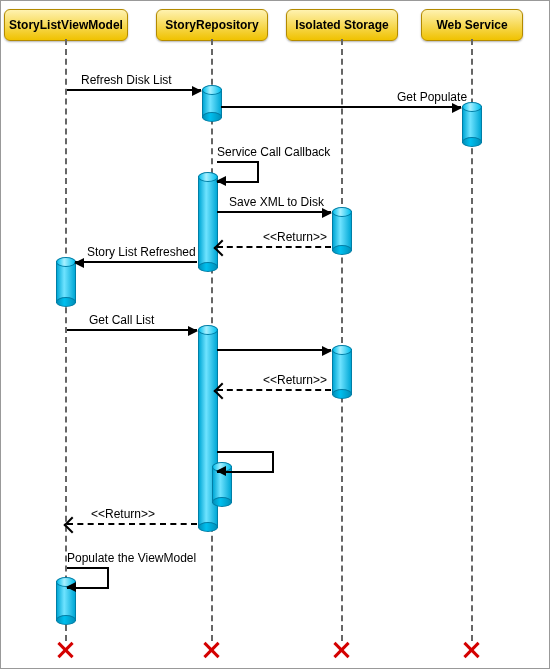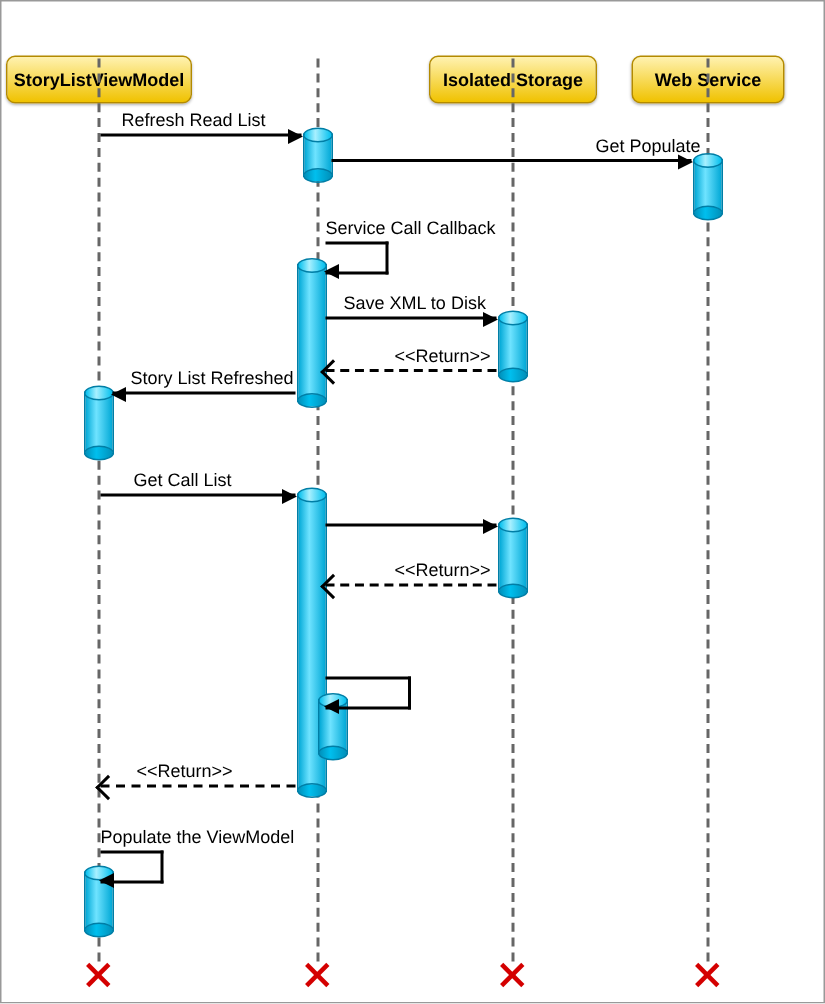--- a/index.html
+++ b/index.html
@@ -27,21 +27,20 @@
     height: 30px;
     background: linear-gradient(#fff2b0, #f0c200);
     border: 1px solid #b38a00;
     border-radius: 6px;
     font-weight: bold;
     font-size: 12px;
     display: flex;
     align-items: center;
     justify-content: center;
     box-shadow: 0 1px 2px rgba(0,0,0,0.3);
-    margin-top: 28px;
   }
 
   
   .lifeline {
     position: absolute;
     top: 38px;
     width: 0;
     border-left: 2px dashed #666;
   }
 
@@ -126,20 +125,21 @@
   .selfcall .arrowhead.left {
     border-right: 10px solid #000;
     left: -1px; top: auto; bottom: -5px;
   }
 </style>
 </head>
 <body>
 <div class="stage">
 
 <div class="participant" style="left:3px;width:122px">StoryListViewModel</div>
+<div class="participant" style="left:155px;width:110px">StoryRepository</div>
 <div class="participant" style="left:420px;width:100px">Web Service</div>
 <div class="participant" style="left:285px;width:110px">Isolated Storage</div>
 
 <div class="lifeline" style="left:64px;height:602px"></div>
 <div class="lifeline" style="left:210px;height:602px"></div>
 <div class="lifeline" style="left:340px;height:602px"></div>
 <div class="lifeline" style="left:470px;height:602px"></div>
 
 <div class="dest-x" style="left:55px;top:640px"></div>
 <div class="dest-x" style="left:201px;top:640px"></div>
@@ -152,21 +152,21 @@
 <div class="activation" style="left:331px;top:210px;height:38px"></div>
 <div class="activation" style="left:55px;top:260px;height:40px"></div>
 <div class="activation" style="left:197px;top:328px;height:197px"></div>
 <div class="activation" style="left:331px;top:348px;height:44px"></div>
 <div class="activation" style="left:211px;top:465px;height:35px"></div>
 <div class="activation" style="left:55px;top:580px;height:38px"></div>
 
 <div class="message solid" style="left:66px;top:88px;width:134px">
   <span class="arrowhead right"></span>
 </div>
-<div class="msg-label" style="left:80px;top:72px">Refresh Read List</div>
+<div class="msg-label" style="left:80px;top:72px">Refresh Disk List</div>
 
 <div class="message solid" style="left:220px;top:105px;width:240px">
   <span class="arrowhead right"></span>
 </div>
 <div class="msg-label" style="left:396px;top:89px">Get Populate</div>
 
 <div class="selfcall" style="left:216px;top:160px;width:40px;height:18px">
   <span class="arrowhead left"></span>
 </div>
 <div class="msg-label" style="left:216px;top:144px">Service Call Callback</div>

